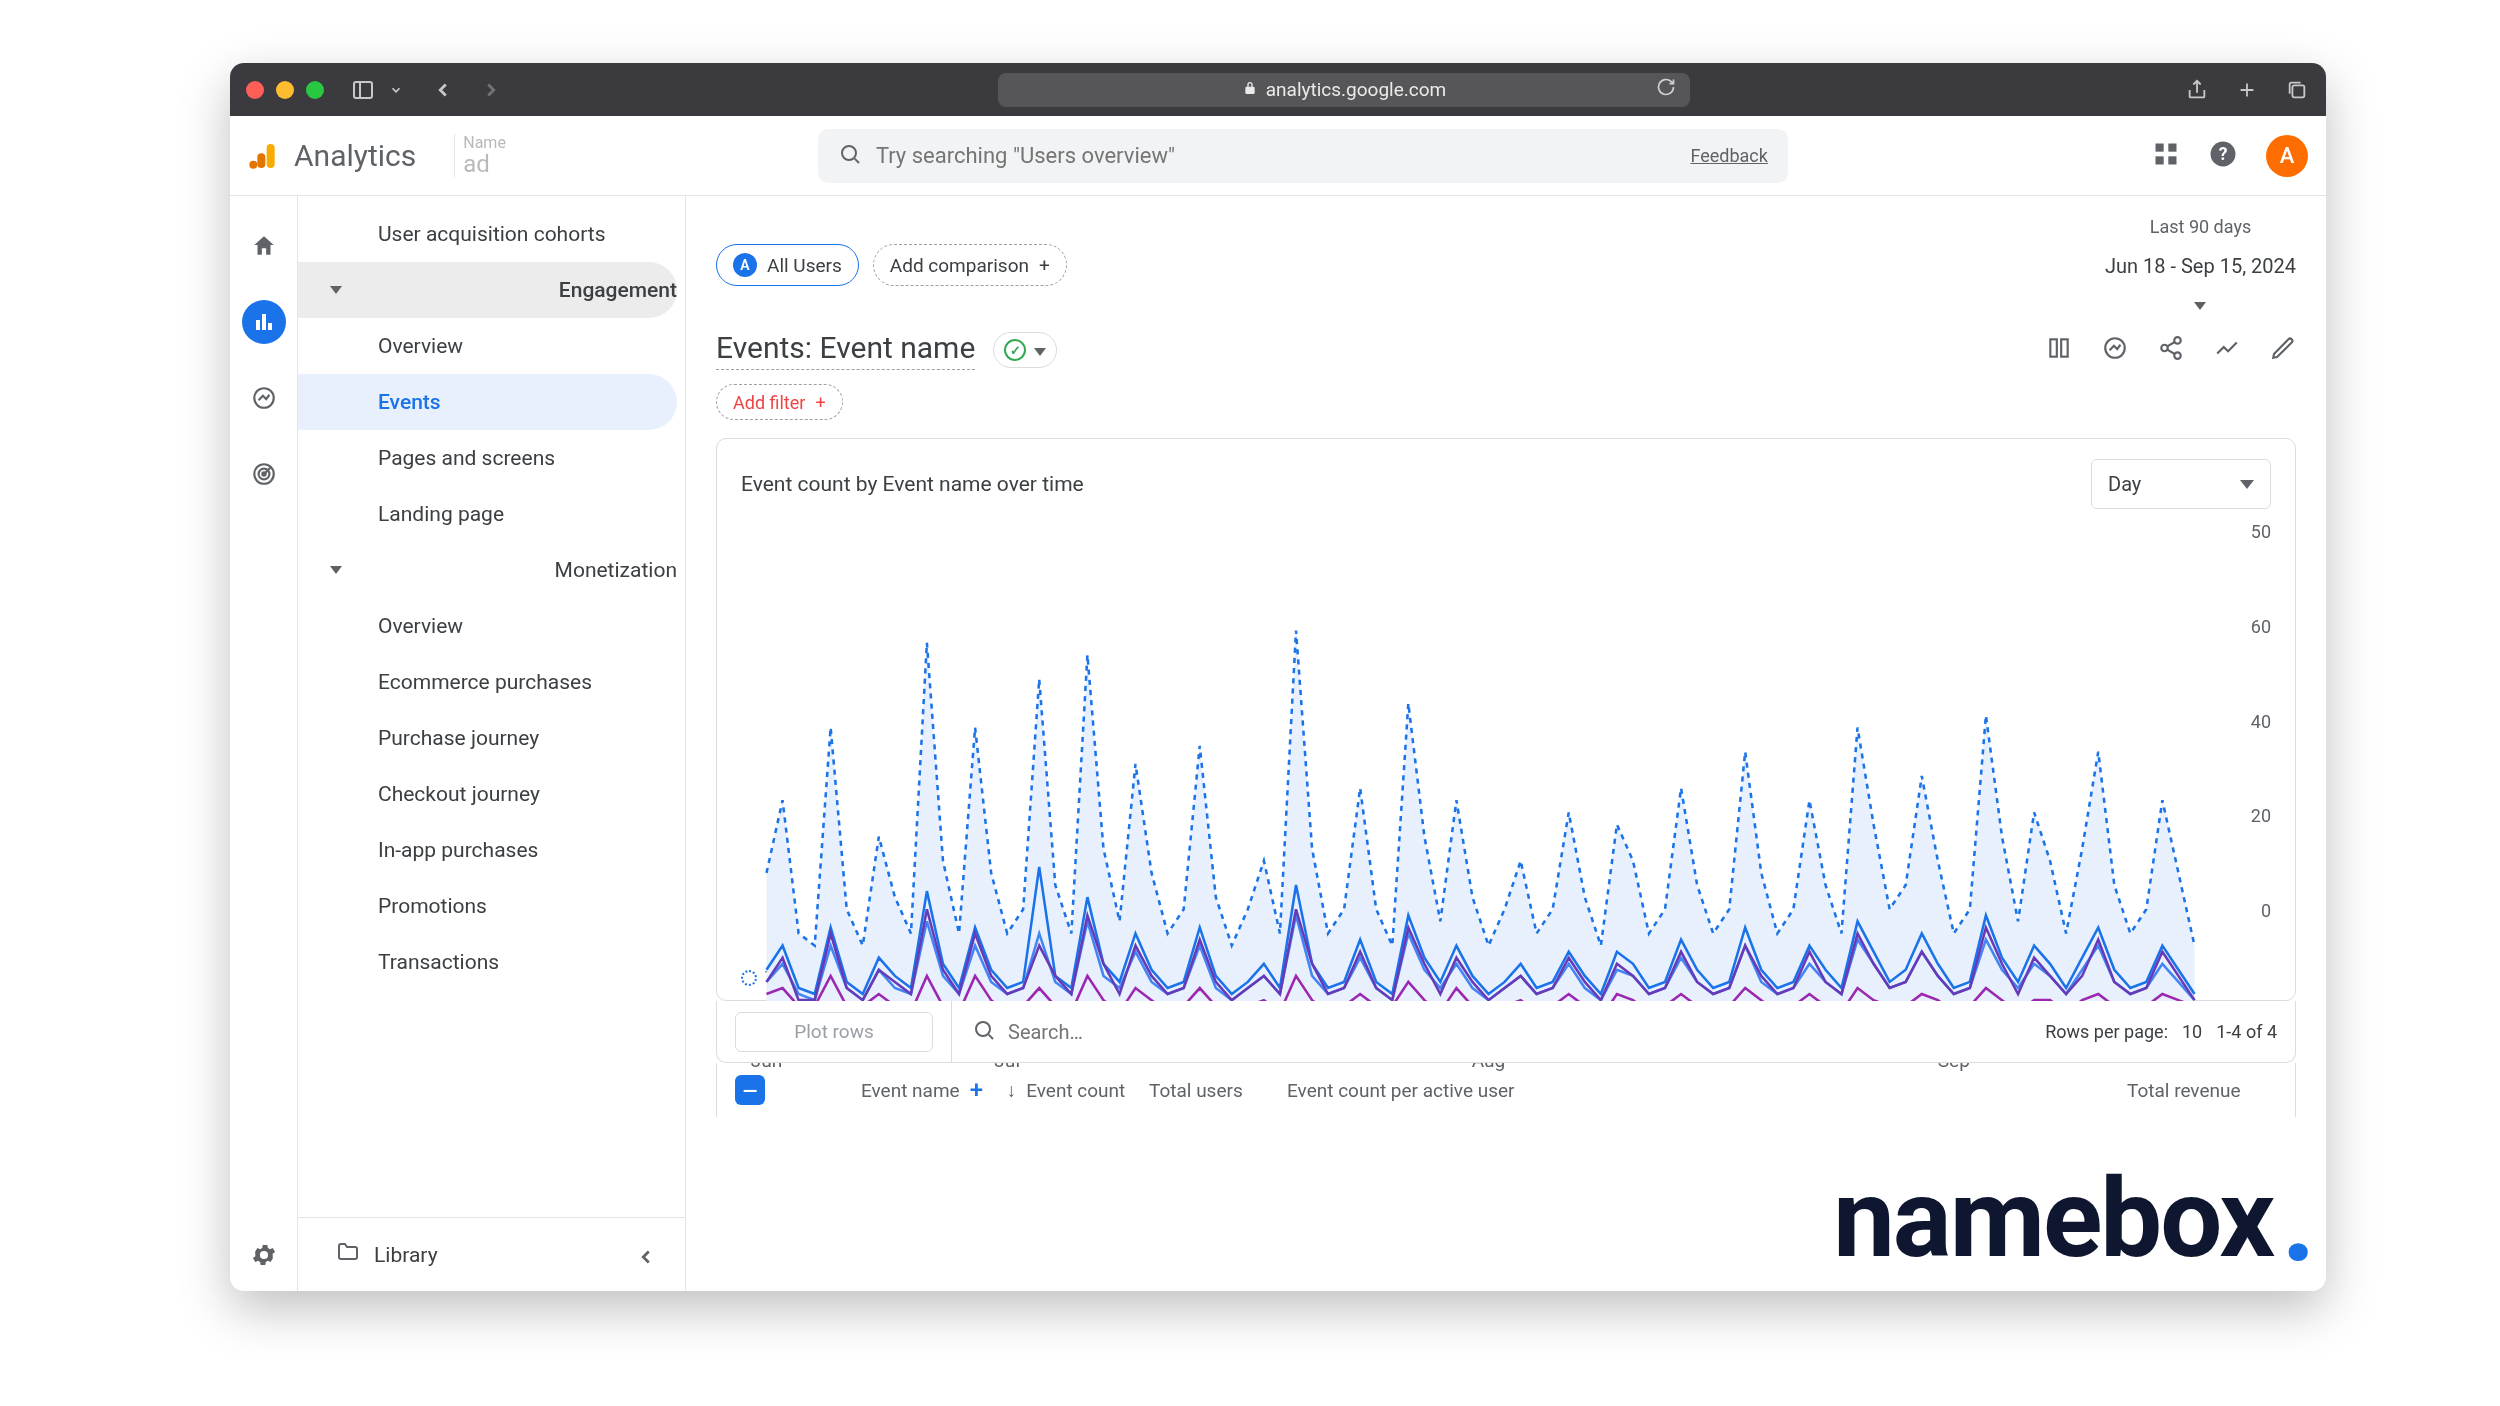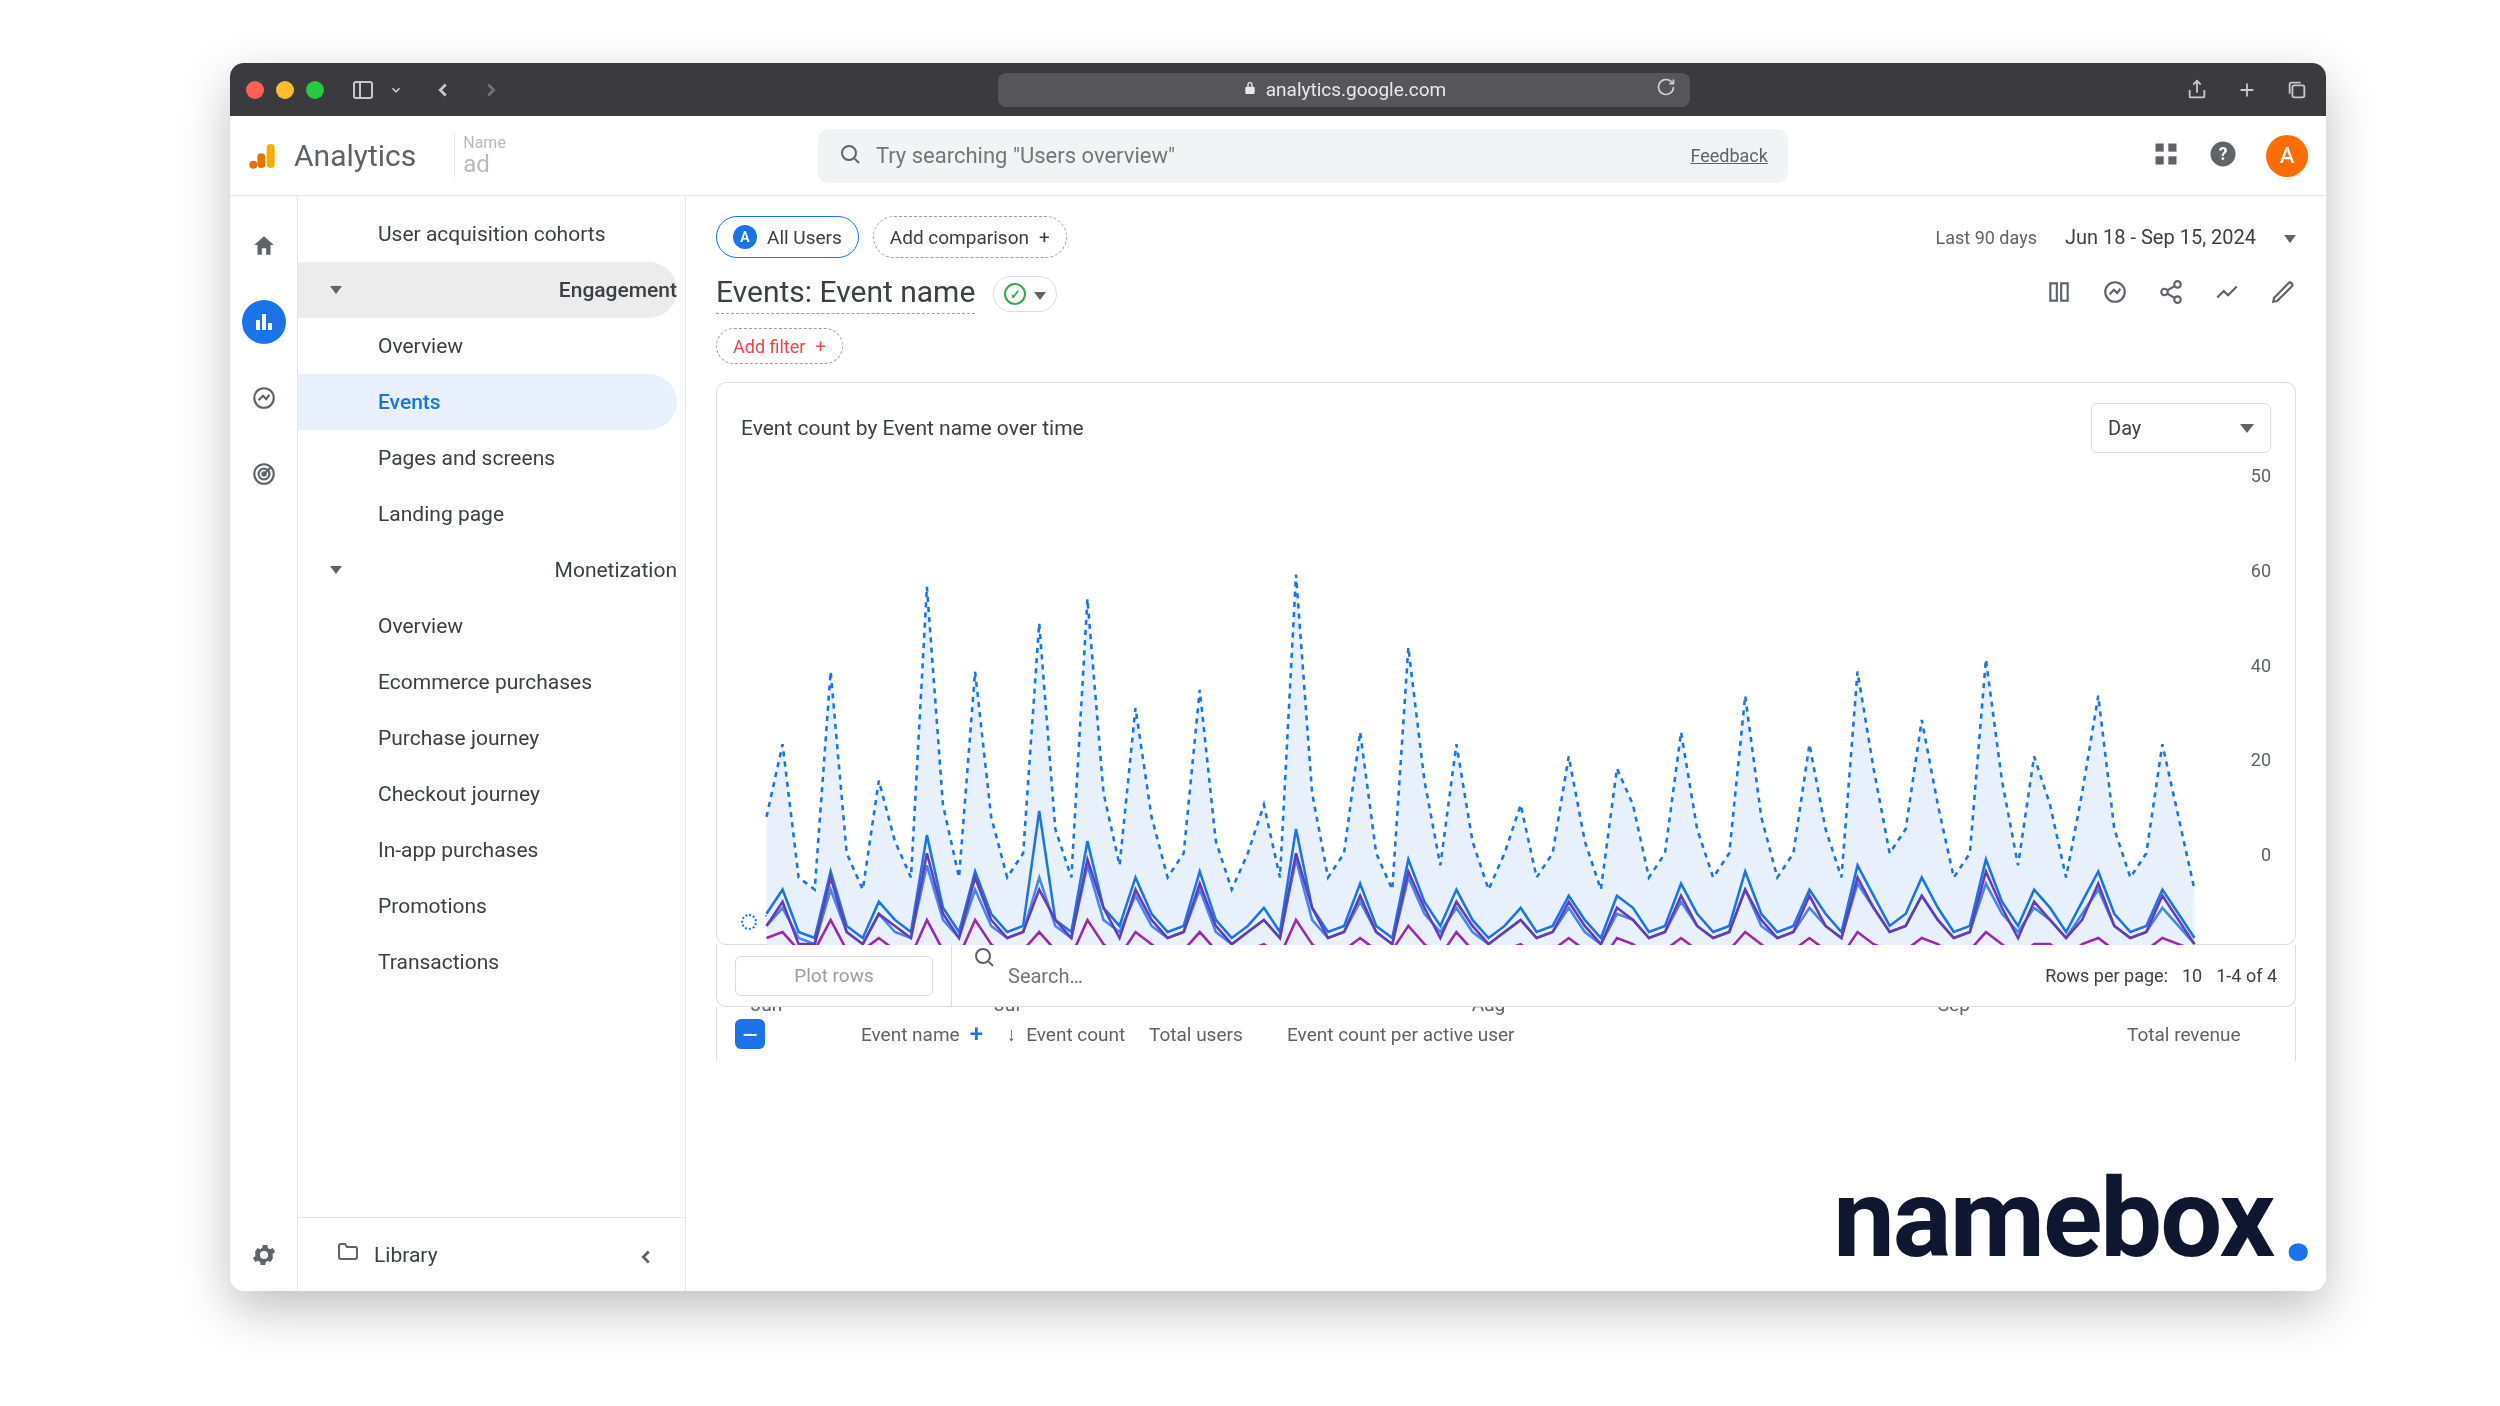--- a/index.html
+++ b/index.html
@@ -40,21 +40,21 @@
   .nav-item.selected { background: #e8f0fe; color: #1a73e8; font-weight: 500; }
   .caret { display:inline-block; width:0; height:0; border-left:6px solid transparent; border-right:6px solid transparent; border-top:8px solid #5f6368; }
   .library { margin-top: auto; border-top: 1px solid #e5e5e5; height: 74px; display: flex; align-items: center; padding-left: 38px; gap: 14px; font-size: 21px; color: #3c4043; position: relative; }
   .sidebar-collapse { position:absolute; right:28px; bottom:18px; color:#5f6368; }
   .content { flex:1; position: relative; overflow: hidden; }
   .filters { display:flex; align-items:center; gap:14px; padding: 20px 30px 8px 30px; }
   .chip { display:inline-flex; align-items:center; gap:10px; height:42px; border-radius:21px; padding:0 16px; font-size:19px; }
   .chip.all { border:1px solid #1a73e8; color:#3c4043; }
   .chip.all .circle { width:24px; height:24px; border-radius:50%; background:#1a73e8; color:#fff; display:flex; align-items:center; justify-content:center; font-size:14px; font-weight:600; }
   .chip.addcomp { border:1px dashed #9aa0a6; color:#3c4043; }
-  .date-range { margin-left:auto; display:flex; align-items:center; gap:28px; color:#3c4043; }
+  .date-range { margin-left:auto; display:flex; align-items:center; gap:17px; color:#3c4043;flex-direction:column; }
   .date-range .last { color:#5f6368; font-size:18px; }
   .date-range .range { font-size:20px; }
   .title-row { display:flex; align-items:center; gap:14px; padding: 8px 30px 6px 30px; }
   .page-title { font-size:30px; color:#3c4043; border-bottom: 1px dashed #9aa0a6; padding-bottom:4px; }
   .verify-pill { display:inline-flex; align-items:center; gap:8px; height:36px; padding:0 10px; border:1px solid #dadce0; border-radius:18px; margin-left:4px; }
   .verify-pill .check { width:22px; height:22px; border:2px solid #34a853; border-radius:50%; display:flex; align-items:center; justify-content:center; color:#34a853; font-size:13px; font-weight:700; }
   .title-actions { margin-left:auto; display:flex; gap:30px; color:#5f6368; }
   .addfilter { margin: 8px 30px 18px 30px; }
   .addfilter .chip { border:1px dashed #9aa0a6; color:#ef4444; font-size:18px; height:36px; }
   .card { margin: 0 30px 0 30px; border:1px solid #dadce0; border-radius:10px; padding: 20px 24px 12px 24px; background:#fff; position:relative; }
@@ -62,21 +62,21 @@
   .card-title { font-size:21px; color:#3c4043; }
   .select { margin-left:auto; width:180px; height:50px; border:1px solid #dadce0; border-radius:6px; display:flex; align-items:center; padding:0 16px; font-size:20px; color:#3c4043; position:relative; }
   .select::after { content:""; position:absolute; right:16px; width:0;height:0;border-left:7px solid transparent;border-right:7px solid transparent;border-top:9px solid #5f6368; }
   .chart-wrap { position:relative; height:440px; margin-top:12px; }
   .chart-wrap svg { position:absolute; inset:0; }
   .y-labels { position:absolute; right:0; top:0; bottom:40px; width:44px; display:flex; flex-direction:column; justify-content:space-between; align-items:flex-end; color:#5f6368; font-size:18px; }
   .legend { display:flex; gap:22px; align-items:center; margin-top:6px; color:#3c4043; font-size:18px; flex-wrap:wrap; }
   .legend .dotm { width:16px; height:16px; border-radius:50%; display:inline-block; }
   .table-tools { margin: 0 30px; border:1px solid #dadce0; border-top:none; border-radius:0 0 10px 10px; display:flex; align-items:center; height:62px; padding:0 18px; gap:18px; background:#fff; position:relative; }
   .plot-rows { width:198px; height:40px; border:1px solid #dadce0; border-radius:6px; color:#9aa0a6; display:flex; align-items:center; justify-content:center; font-size:19px; }
-  .table-search { flex:1; display:flex; gap:12px; border-left:1px solid #dadce0; padding-left:20px; height:100%; }
+  .table-search { flex:1; display:flex; align-items:center; gap:12px; border-left:1px solid #dadce0; padding-left:20px; height:100%; }
   .table-search input { border:none; outline:none; font-size:20px; color:#5f6368; background:transparent; width:100%; }
   .paging { color:#3c4043; font-size:18px; display:flex; gap:14px; }
   .thead { margin: 0 30px; border-left:1px solid #dadce0; border-right:1px solid #dadce0; background:#fff; display:flex; align-items:center; height:54px; padding:0 18px; gap:18px; font-size:19px; color:#5f6368; }
   .checkbox-indet { width:30px; height:30px; border-radius:6px; background:#1a73e8; display:flex; align-items:center; justify-content:center; color:#fff; font-weight:700; }
   .th { display:flex; align-items:center; gap:10px; }
   .watermark { position:absolute; right: 12px; bottom: 8px; font-size:110px; font-weight:700; color:#0f1730; letter-spacing:-2px; display:flex; align-items:center; }
   .watermark .p { color:#1a73e8; font-size:120px; line-height:0; margin-left:8px; }
   .icon { width:24px; height:24px; color:#5f6368; }
 </style>
 </head>

